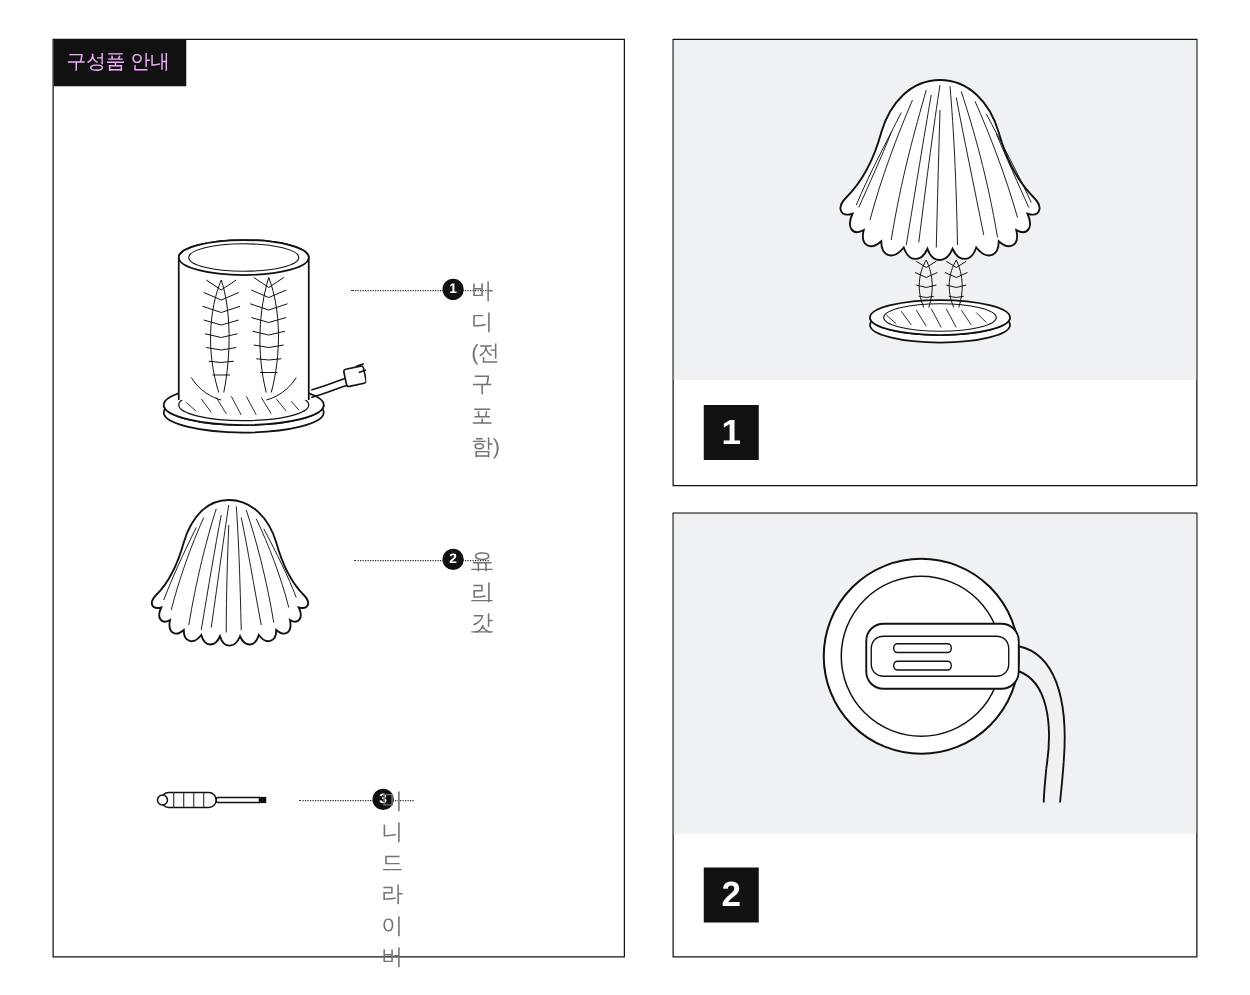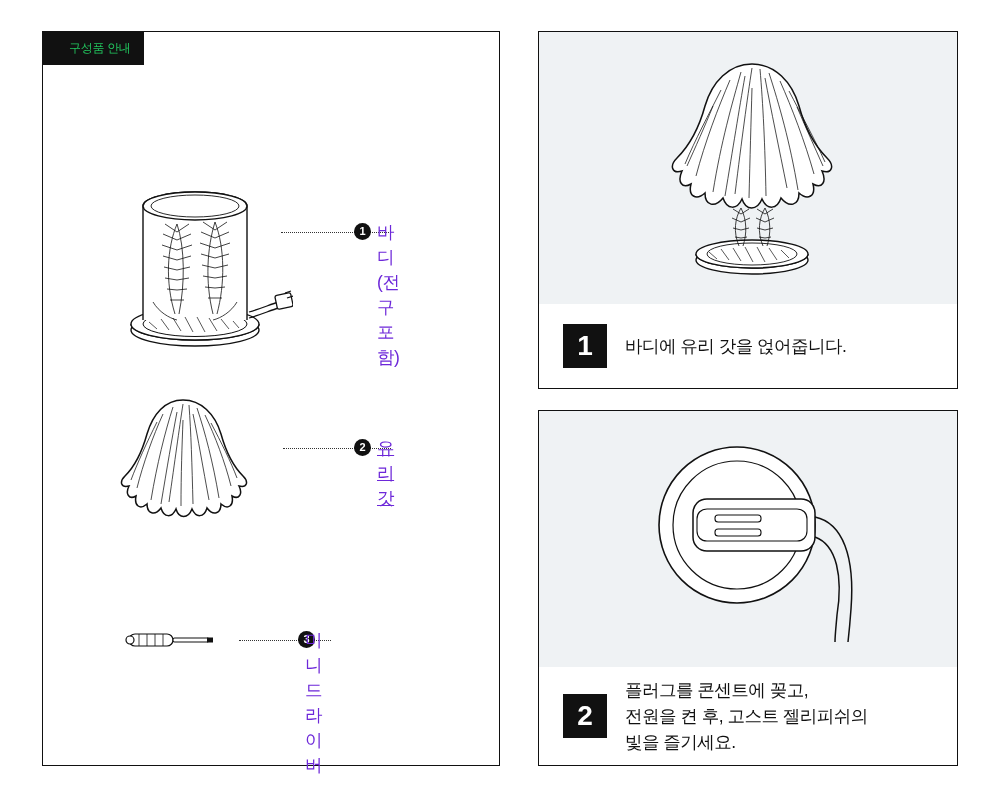--- a/index.html
+++ b/index.html
@@ -25,24 +25,24 @@
     height: 735px;
     border: 1.5px solid #111;
     box-sizing: border-box;
     background: #fff;
   }
   #parts-title-tab {
     position: absolute;
     left: 0;
     top: 0;
     background: #111;
-    color: #22c55e;
-    font-size: 12px;
+    color: #f0abfc;
+    font-size: 16px;
     line-height: 1;
-    padding: 10px 13px 11px 26px;
+    padding: 10px 13px 11px 10px;
     letter-spacing: -0.3px;
     white-space: nowrap;
   }
 
   
   .part-row { position: absolute; }
 
   .callout-line {
     position: absolute;
     border-top: 1px dotted #333;
@@ -58,21 +58,21 @@
     font-size: 11px;
     line-height: 17px;
     text-align: center;
     font-weight: bold;
   }
   .part-label {
     position: absolute;
     font-size: 17.5px;
     line-height: 25px;
     letter-spacing: -0.4px;
-    color: #6d28d9;
+    color: #737373;
     white-space: pre-line;
   }
 
   
   .step-panel {
     position: absolute;
     left: 538px;
     width: 420px;
     border: 1.5px solid #111;
     box-sizing: border-box;
@@ -283,21 +283,20 @@
           <path d="M98 20 C92 54 86 92 78 140"></path>
           <path d="M118 22 C124 54 132 92 140 132"></path>
           <path d="M66 50 C58 70 48 92 40 110"></path>
           <path d="M150 51 C158 70 168 92 176 110"></path>
         </g>
       </svg>
     </div>
   </div>
   <div class="step-caption-wrap">
     <div class="step-number">1</div>
-    <div class="step-text">바디에 유리 갓을 얹어줍니다.</div>
   </div>
 </div>
 
 <div class="step-panel" id="step-panel-2">
   <div class="step-image">
     <div style="position:absolute;left:90px;top:26px;">
       <svg width="260" height="210" viewBox="0 0 260 210">
 
         <circle cx="108" cy="88" r="78" fill="#fff" stroke="#111" stroke-width="1.6"></circle>
         <circle cx="108" cy="88" r="64" fill="#fff" stroke="#111" stroke-width="1.2"></circle>
@@ -312,17 +311,14 @@
 
         <path d="M186 80 C214 86 226 120 222 172" fill="none" stroke="#111" stroke-width="1.5"></path>
         <path d="M186 100 C208 108 214 140 208 178" fill="none" stroke="#111" stroke-width="1.5"></path>
         <path d="M222 172 C221 186 220 196 219 205" fill="none" stroke="#111" stroke-width="1.5"></path>
         <path d="M208 178 C207 190 206 198 206 205" fill="none" stroke="#111" stroke-width="1.5"></path>
       </svg>
     </div>
   </div>
   <div class="step-caption-wrap">
     <div class="step-number">2</div>
-    <div class="step-text">플러그를 콘센트에 꽂고,
-전원을 켠 후, 고스트 젤리피쉬의
-빛을 즐기세요.</div>
   </div>
 </div>
 
 </body></html>

